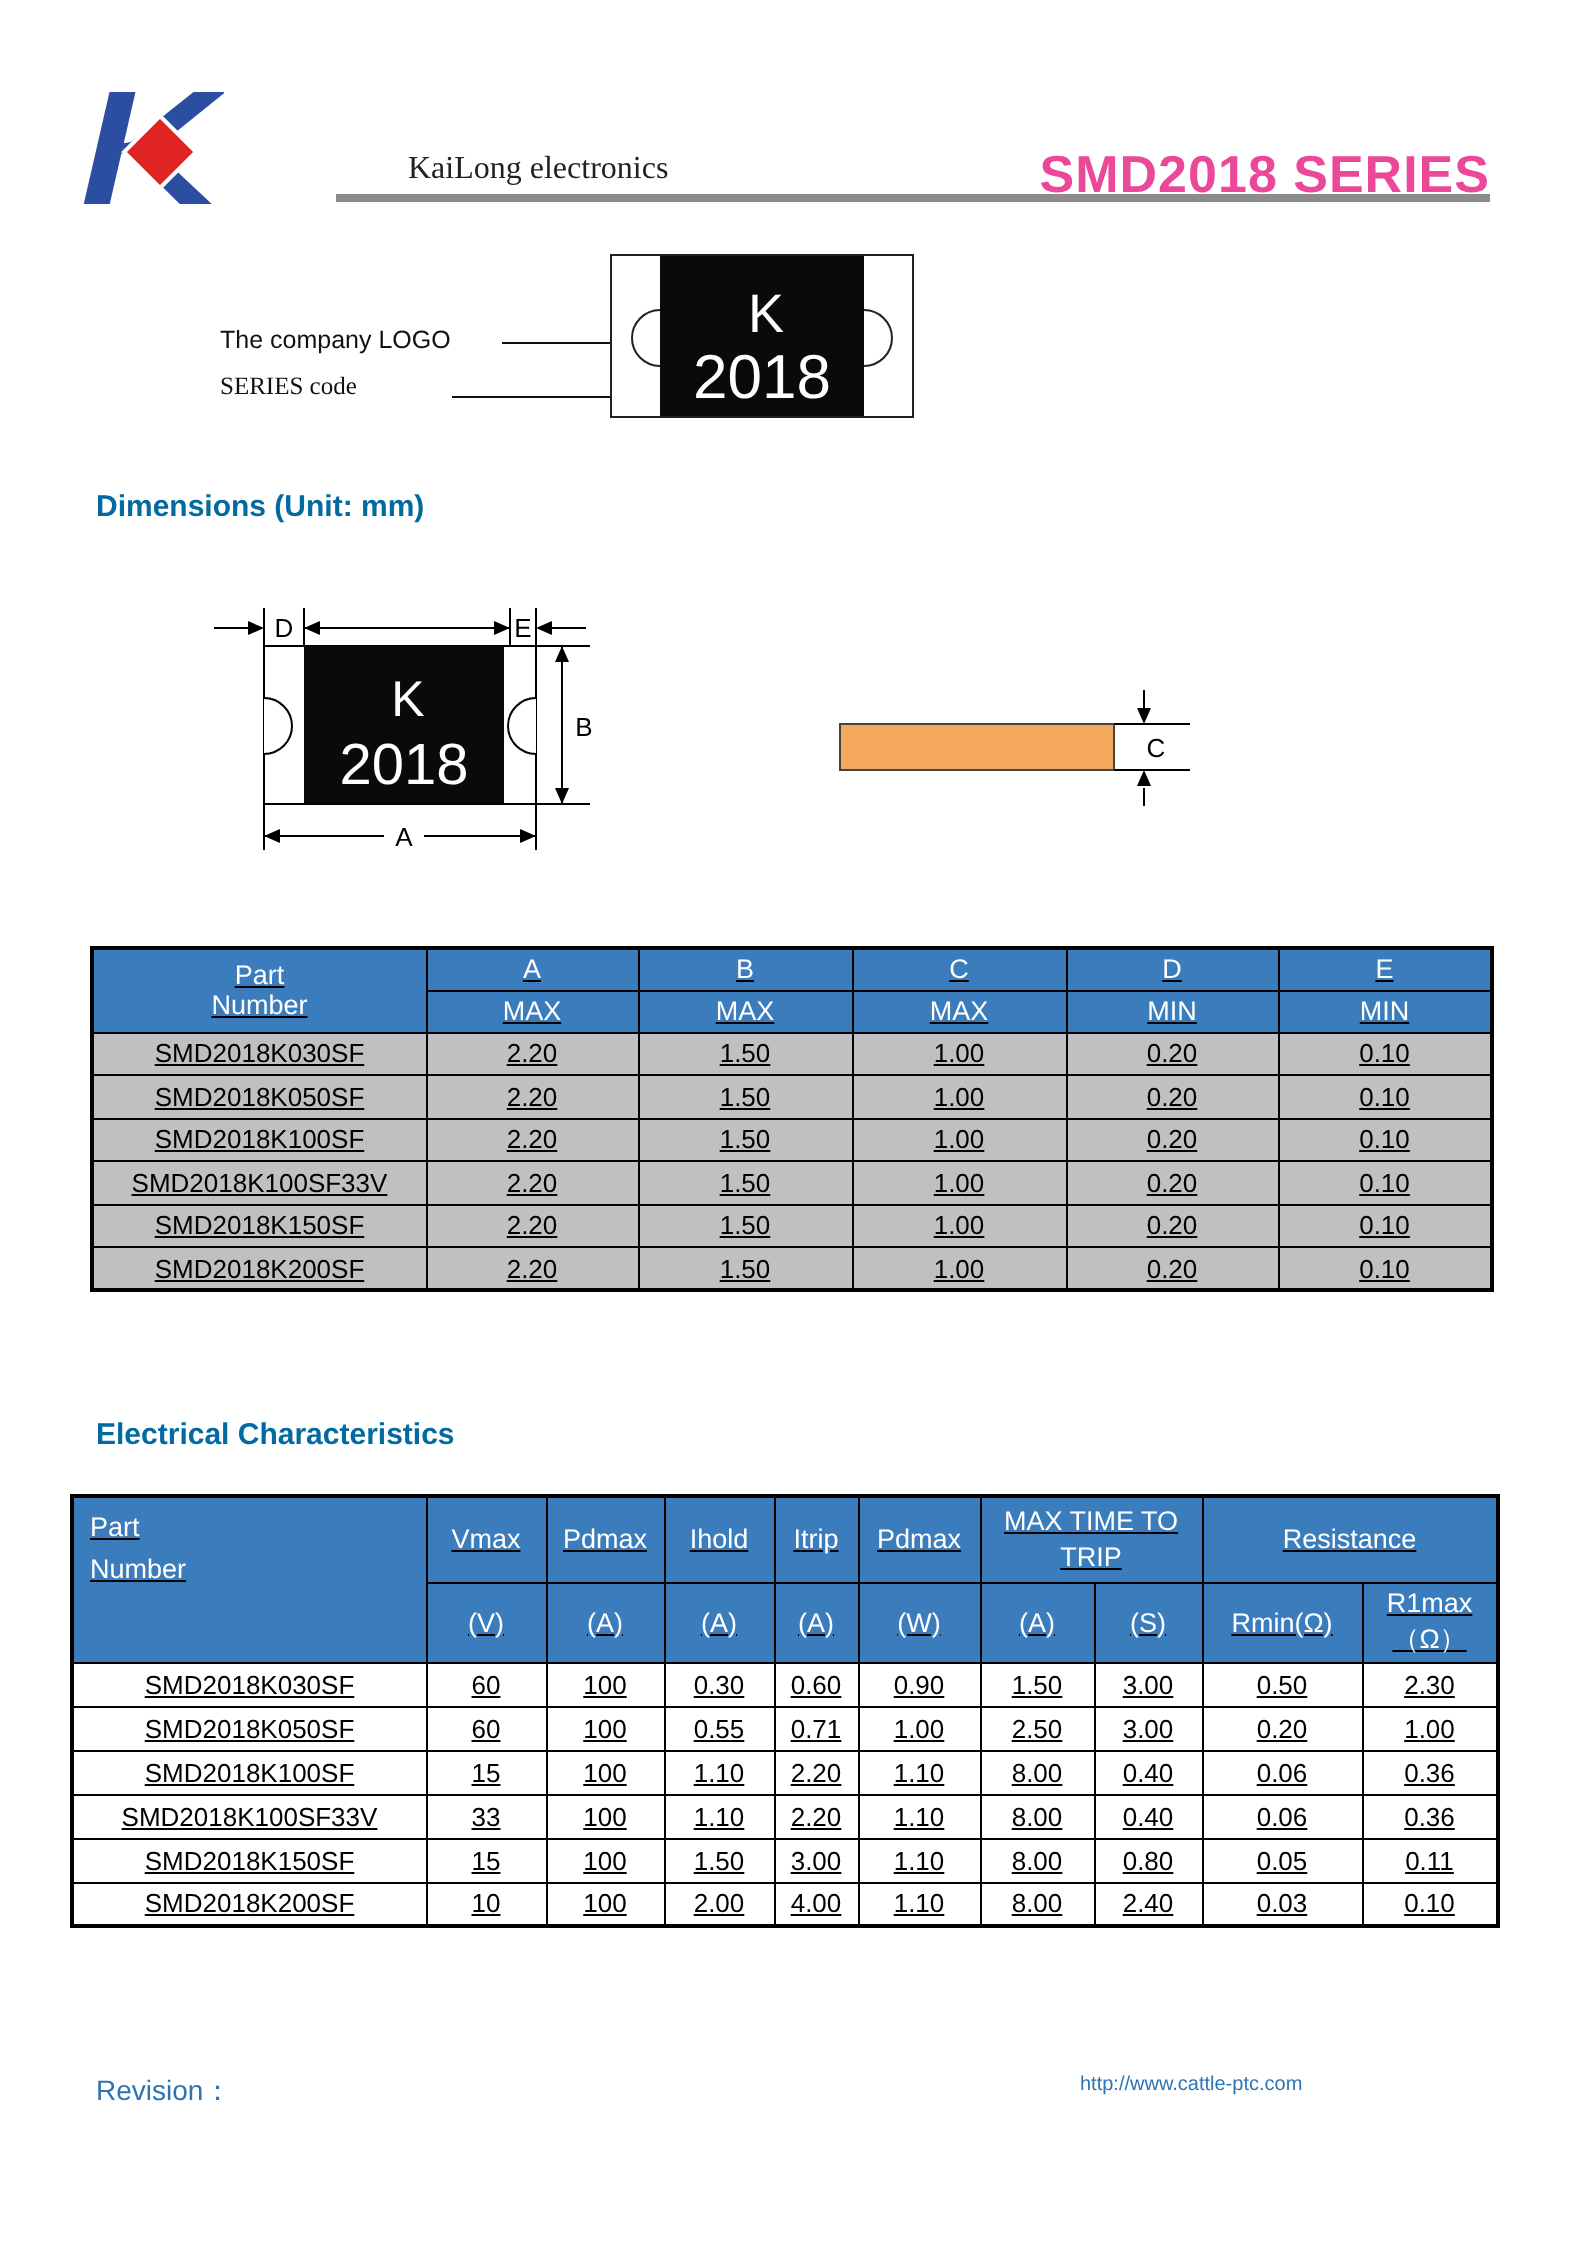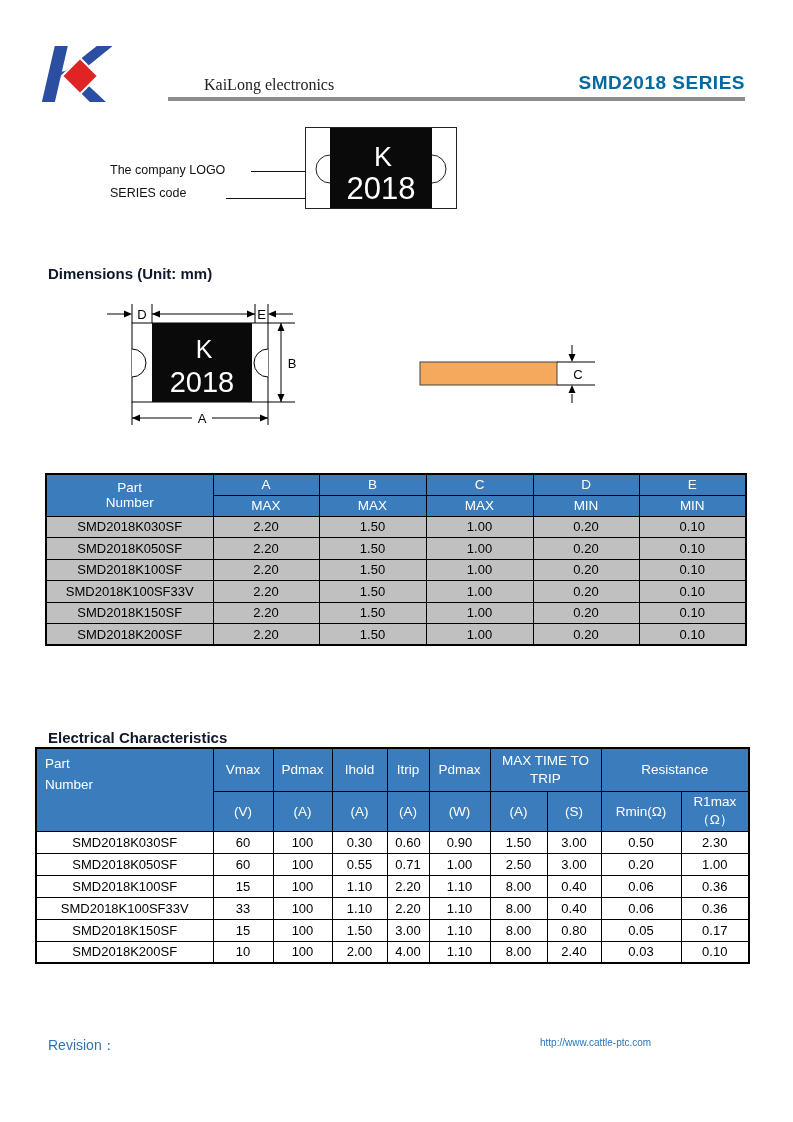--- a/index.html
+++ b/index.html
@@ -6,36 +6,36 @@
   html,body { background:#ffffff; }
   body { font-family:"Liberation Sans", sans-serif; color:#000; }
   .page { position:relative; width:793px; height:1122px; background:#fff; overflow:hidden; }
 
   
   .logo-svg { position:absolute; left:40px; top:44px; }
   .brand-cn { position:absolute; left:112px; top:54px; font-family:"DejaVu Serif", serif;
               font-weight:bold; font-size:27px; font-style:italic; letter-spacing:1px; color:#111; }
   .brand-en { position:absolute; left:204px; top:76px; font-family:"Liberation Serif", serif;
               font-size:16px; color:#222;text-align:center; }
-  .series-title { position:absolute; right:48px; top:72px; font-size:19px; font-weight:bold;
-              color:#0369a1; letter-spacing:0.5px; }
+  .series-title { position:absolute; right:48px; top:72px; font-size:26px; font-weight:bold;
+              color:#ec4899; letter-spacing:0.5px; }
   .header-rule { position:absolute; left:168px; top:97px; width:577px; height:4px; background:#8C8C8C; }
 
   
   .callout { position:absolute; font-size:12.5px; color:#111; text-align:left; }
   .callout-line { position:absolute; height:1px; background:#111; }
   .comp-svg { position:absolute; left:305px; top:127px; }
 
   
-  .sec-heading { position:absolute; font-size:15px; font-weight:bold; color:#0f172a;margin-top:20px; }
+  .sec-heading { position:absolute; font-size:15px; font-weight:bold; color:#0369a1; }
 
   .draw-svg { position:absolute; }
 
   
-  table { border-collapse:collapse; table-layout:fixed; position:absolute; }
+  table { border-collapse:collapse; table-layout:fixed; position:absolute;text-decoration:underline; }
   td { border:1px solid #000; text-align:center; vertical-align:middle; overflow:hidden; }
   .dims-table { left:45px; top:473px; width:700px; border:2px solid #000; font-size:13px; }
   .dims-table .th { background:#3B7CBD; color:#fff; font-size:13.5px; }
   .dims-table .gray { background:#C0C0C0; }
   .dims-table tr { height:21px; }
   .dims-table tr.data { height:21.5px; }
 
   .elec-table { left:35px; top:747px; width:713px; border:2px solid #000; font-size:13px; }
   .elec-table .th { background:#3B7CBD; color:#fff; font-size:13.5px; }
   .elec-table .part-th { text-align:left; vertical-align:top; padding:4px 0 0 8px; line-height:21px; }
@@ -60,21 +60,21 @@
       <polygon points="16,28 28,26 66,58 50,58" fill="#2B4EA0"></polygon>
     </g>
     <polygon points="40,14 58,32 40,50 22,32" fill="#E02424" stroke="#fff" stroke-width="2"></polygon>
   </svg>
   <div class="brand-en">KaiLong electronics</div>
   <div class="series-title">SMD2018   SERIES</div>
   <div class="header-rule"></div>
 
   <div class="callout" style="left:110px; top:163px; width:138px;">The company LOGO</div>
   <div class="callout-line" style="left:251px; top:171px; width:80px;"></div>
-  <div class="callout" style="left:110px; top:186px; width:116px;">SERIES code</div>
+  <div class="callout" style="left:110px; top:186px; width:116px;font-family:Liberation Serif, serif;">SERIES code</div>
   <div class="callout-line" style="left:226px; top:198px; width:117px;"></div>
 
   <svg class="comp-svg" width="152" height="82" viewBox="0 0 152 82">
     <rect x="0.5" y="0.5" width="151" height="81" fill="#fff" stroke="#222"></rect>
     <rect x="25" y="1" width="102" height="80" fill="#0a0a0a"></rect>
     <path d="M25 28 A13 13 0 0 0 25 56" fill="none" stroke="#222"></path>
     <path d="M127 28 A13 13 0 0 1 127 56" fill="none" stroke="#222"></path>
     <text x="78" y="39" font-size="27" fill="#fff" text-anchor="middle">K</text>
     <text x="76" y="72" font-size="31" fill="#fff" text-anchor="middle">2018</text>
   </svg>
@@ -306,21 +306,21 @@
     <tr class="data">
       <td>SMD2018K150SF</td>
       <td>15</td>
       <td>100</td>
       <td>1.50</td>
       <td>3.00</td>
       <td>1.10</td>
       <td>8.00</td>
       <td>0.80</td>
       <td>0.05</td>
-      <td>0.17</td>
+      <td>0.11</td>
     </tr>
     <tr class="data">
       <td>SMD2018K200SF</td>
       <td>10</td>
       <td>100</td>
       <td>2.00</td>
       <td>4.00</td>
       <td>1.10</td>
       <td>8.00</td>
       <td>2.40</td>

